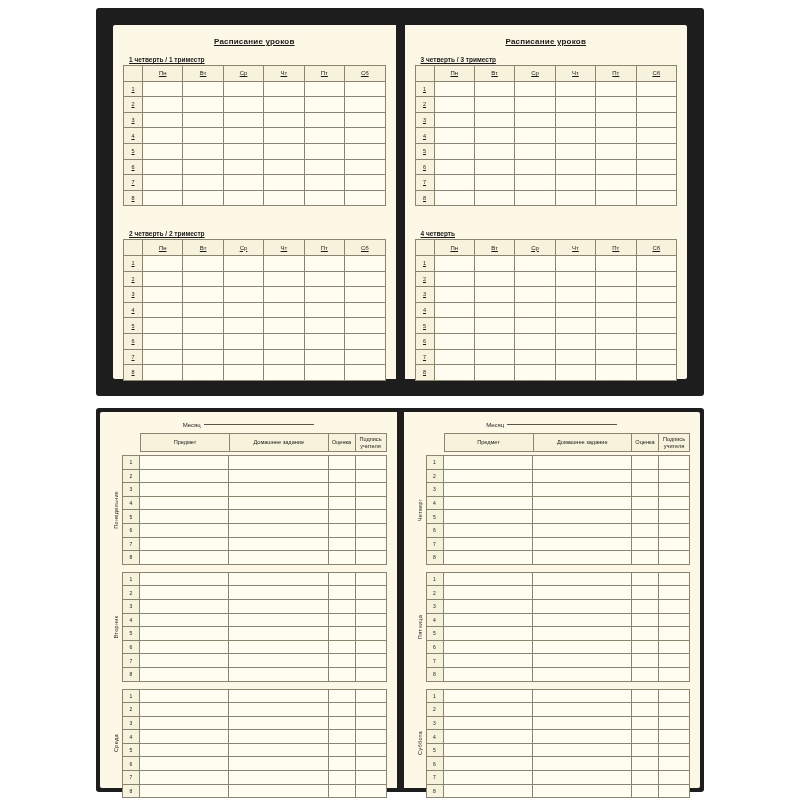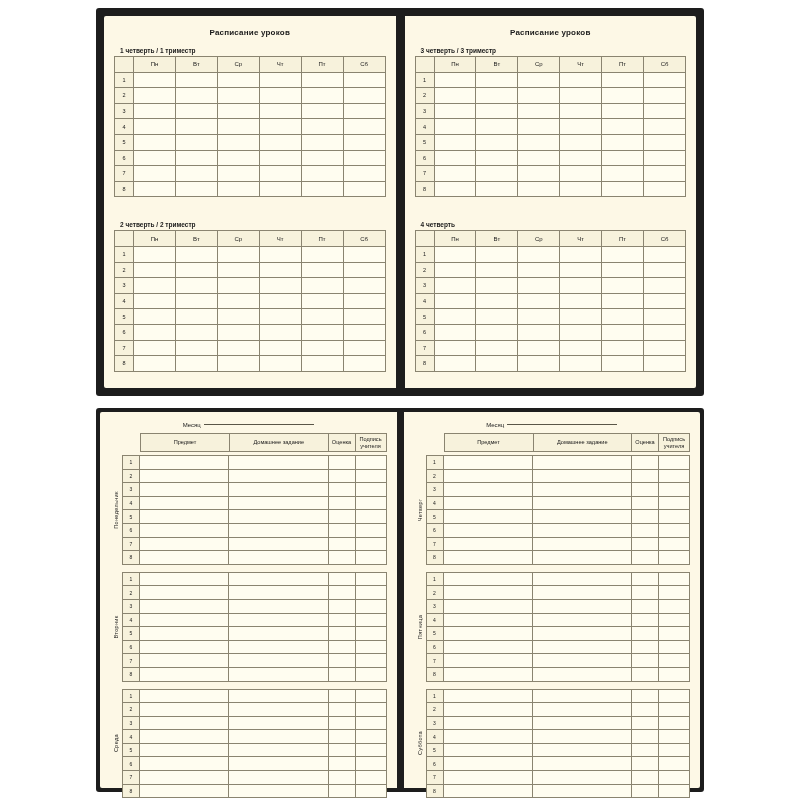--- a/index.html
+++ b/index.html
@@ -17,21 +17,21 @@
   }
   .leaf{
     background:#fdf8e6;
     position:relative;
     box-sizing:border-box;
   }
   .leaf-left{border-radius:2px 0 0 2px;}
   .leaf-right{border-radius:0 2px 2px 0;}
 
   
-  .spread-top .cover{width:100%;height:100%;display:flex;padding:8px;box-sizing:border-box;}
+  .spread-top .cover{width:100%;height:100%;display:flex;padding:17px;box-sizing:border-box;text-decoration:underline;}
   .spread-top .leaf{flex:1;height:100%;padding:6px 10px 8px 10px;}
   .spine-top{width:9px;background:#1d1d1d;}
 
   .spread-bottom .cover{width:100%;height:100%;display:flex;padding:4px;box-sizing:border-box;}
   .spread-bottom .leaf{flex:1;height:100%;padding:6px 10px 6px 10px;}
   .spine-bot{width:7px;background:#1d1d1d;}
 
   
   .sheet-title{
     text-align:center;font-size:8px;font-weight:bold;letter-spacing:.2px;

